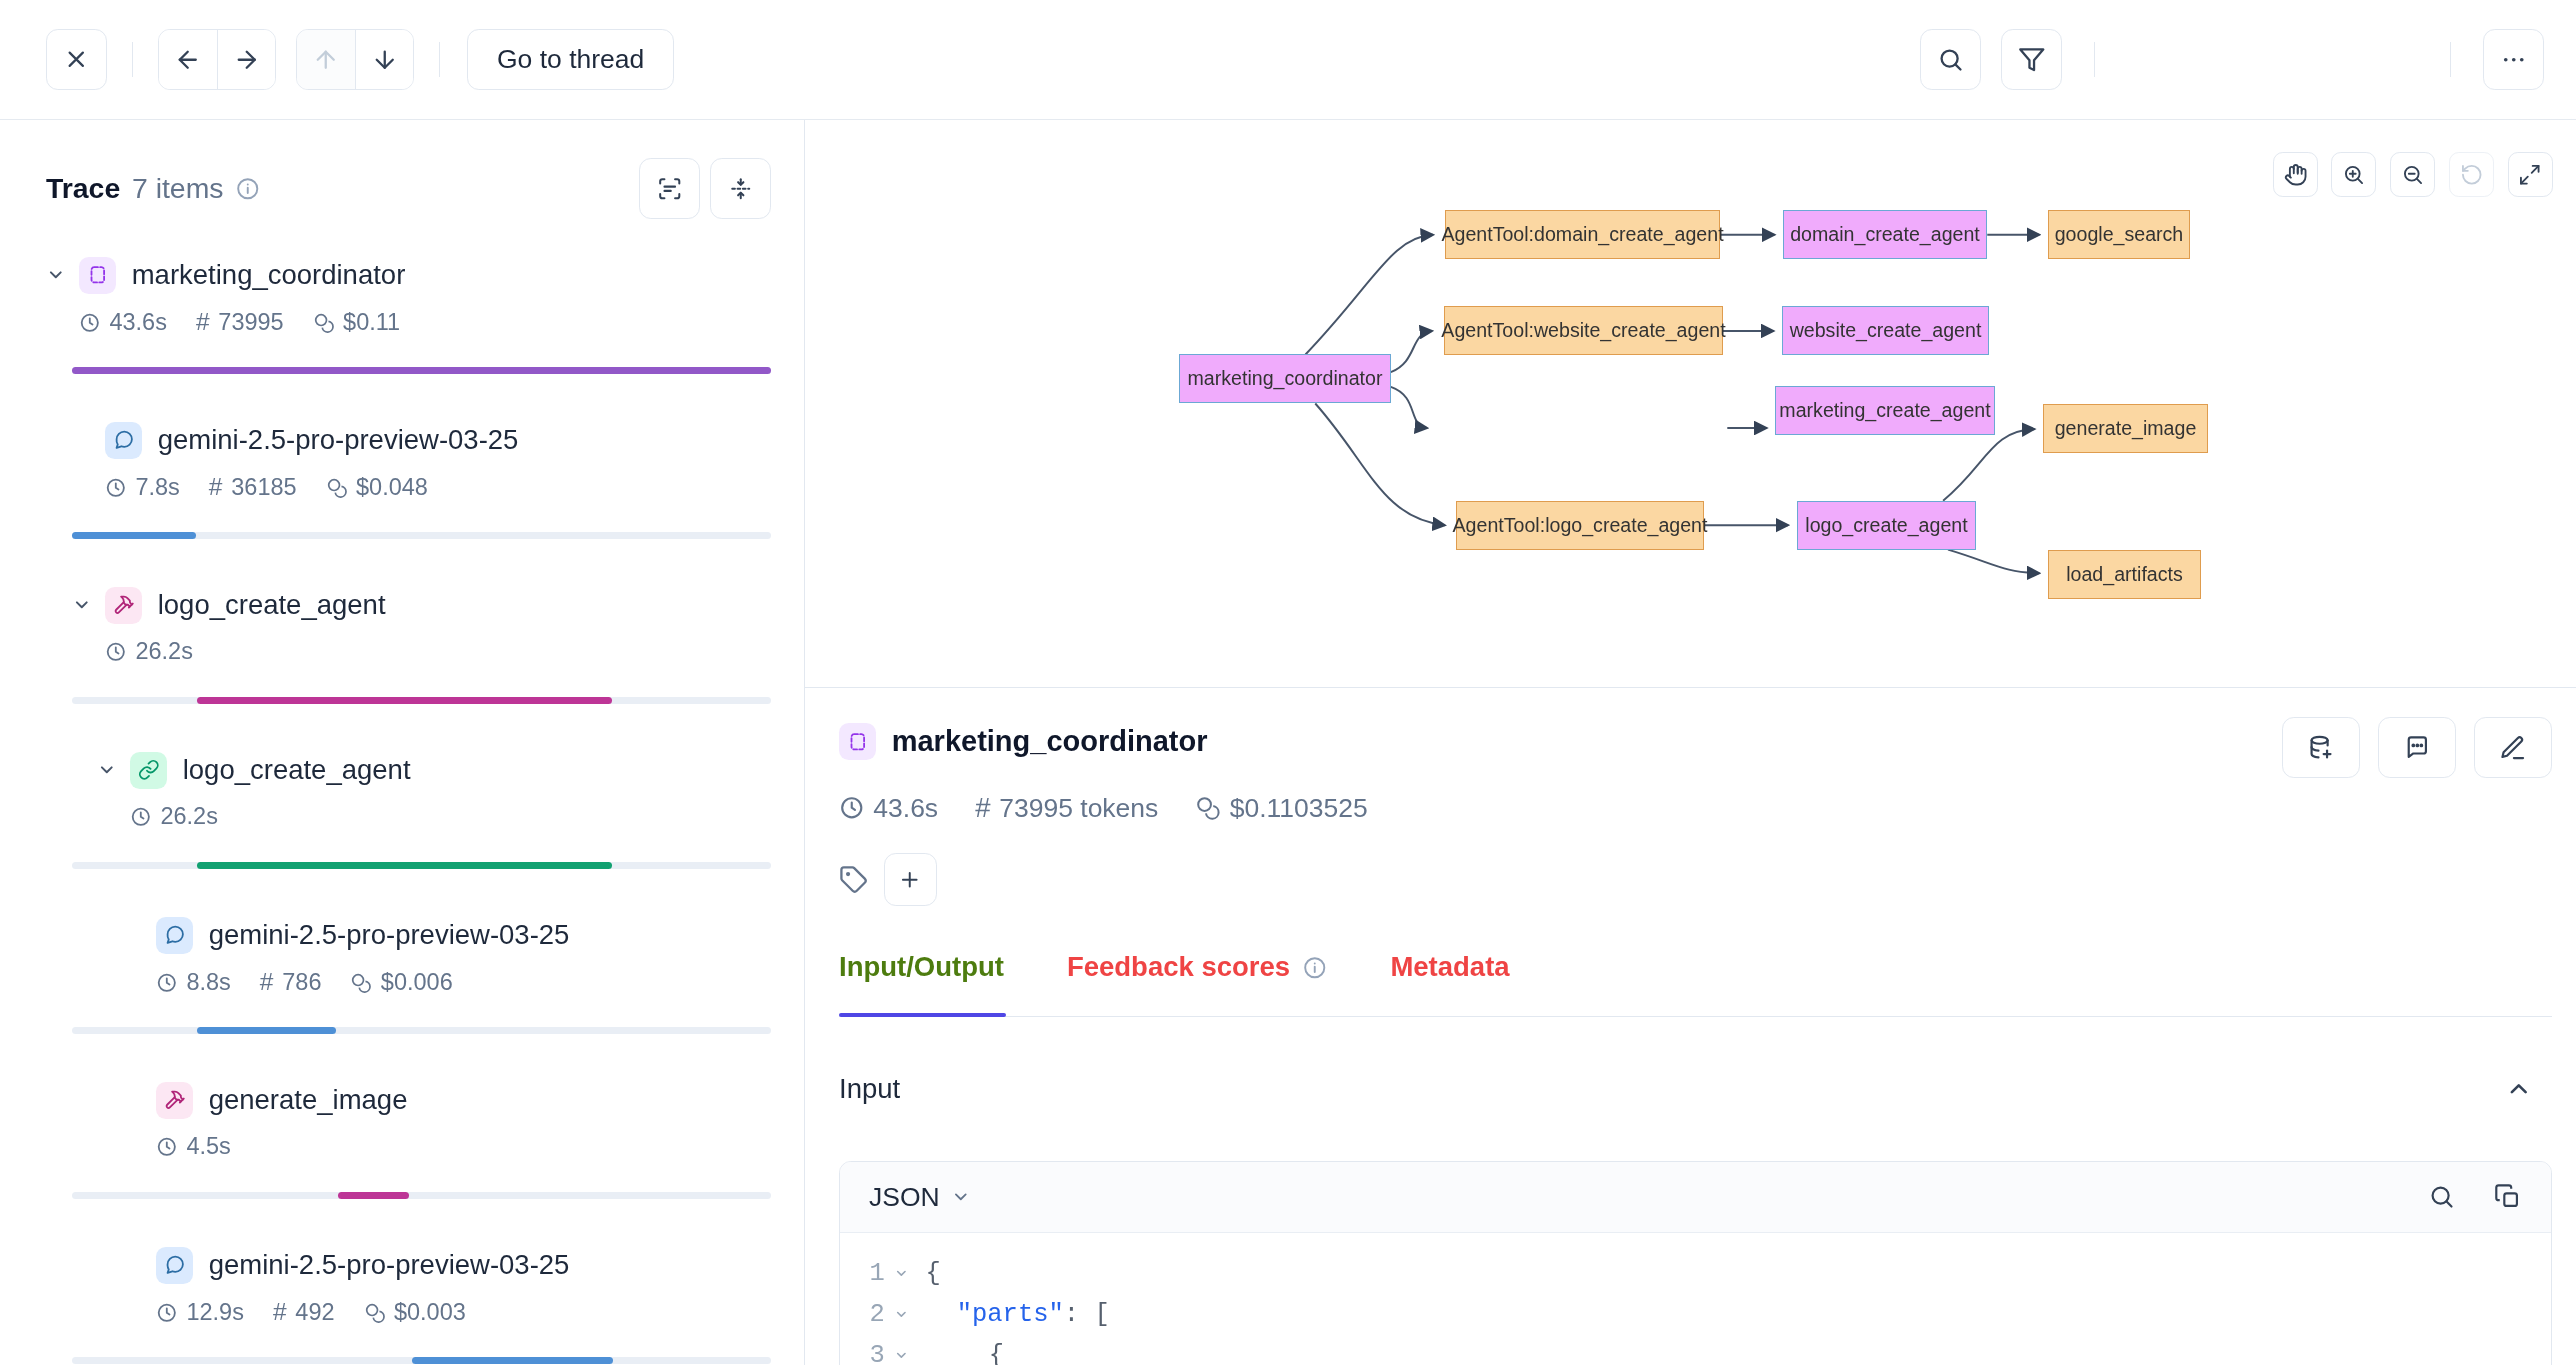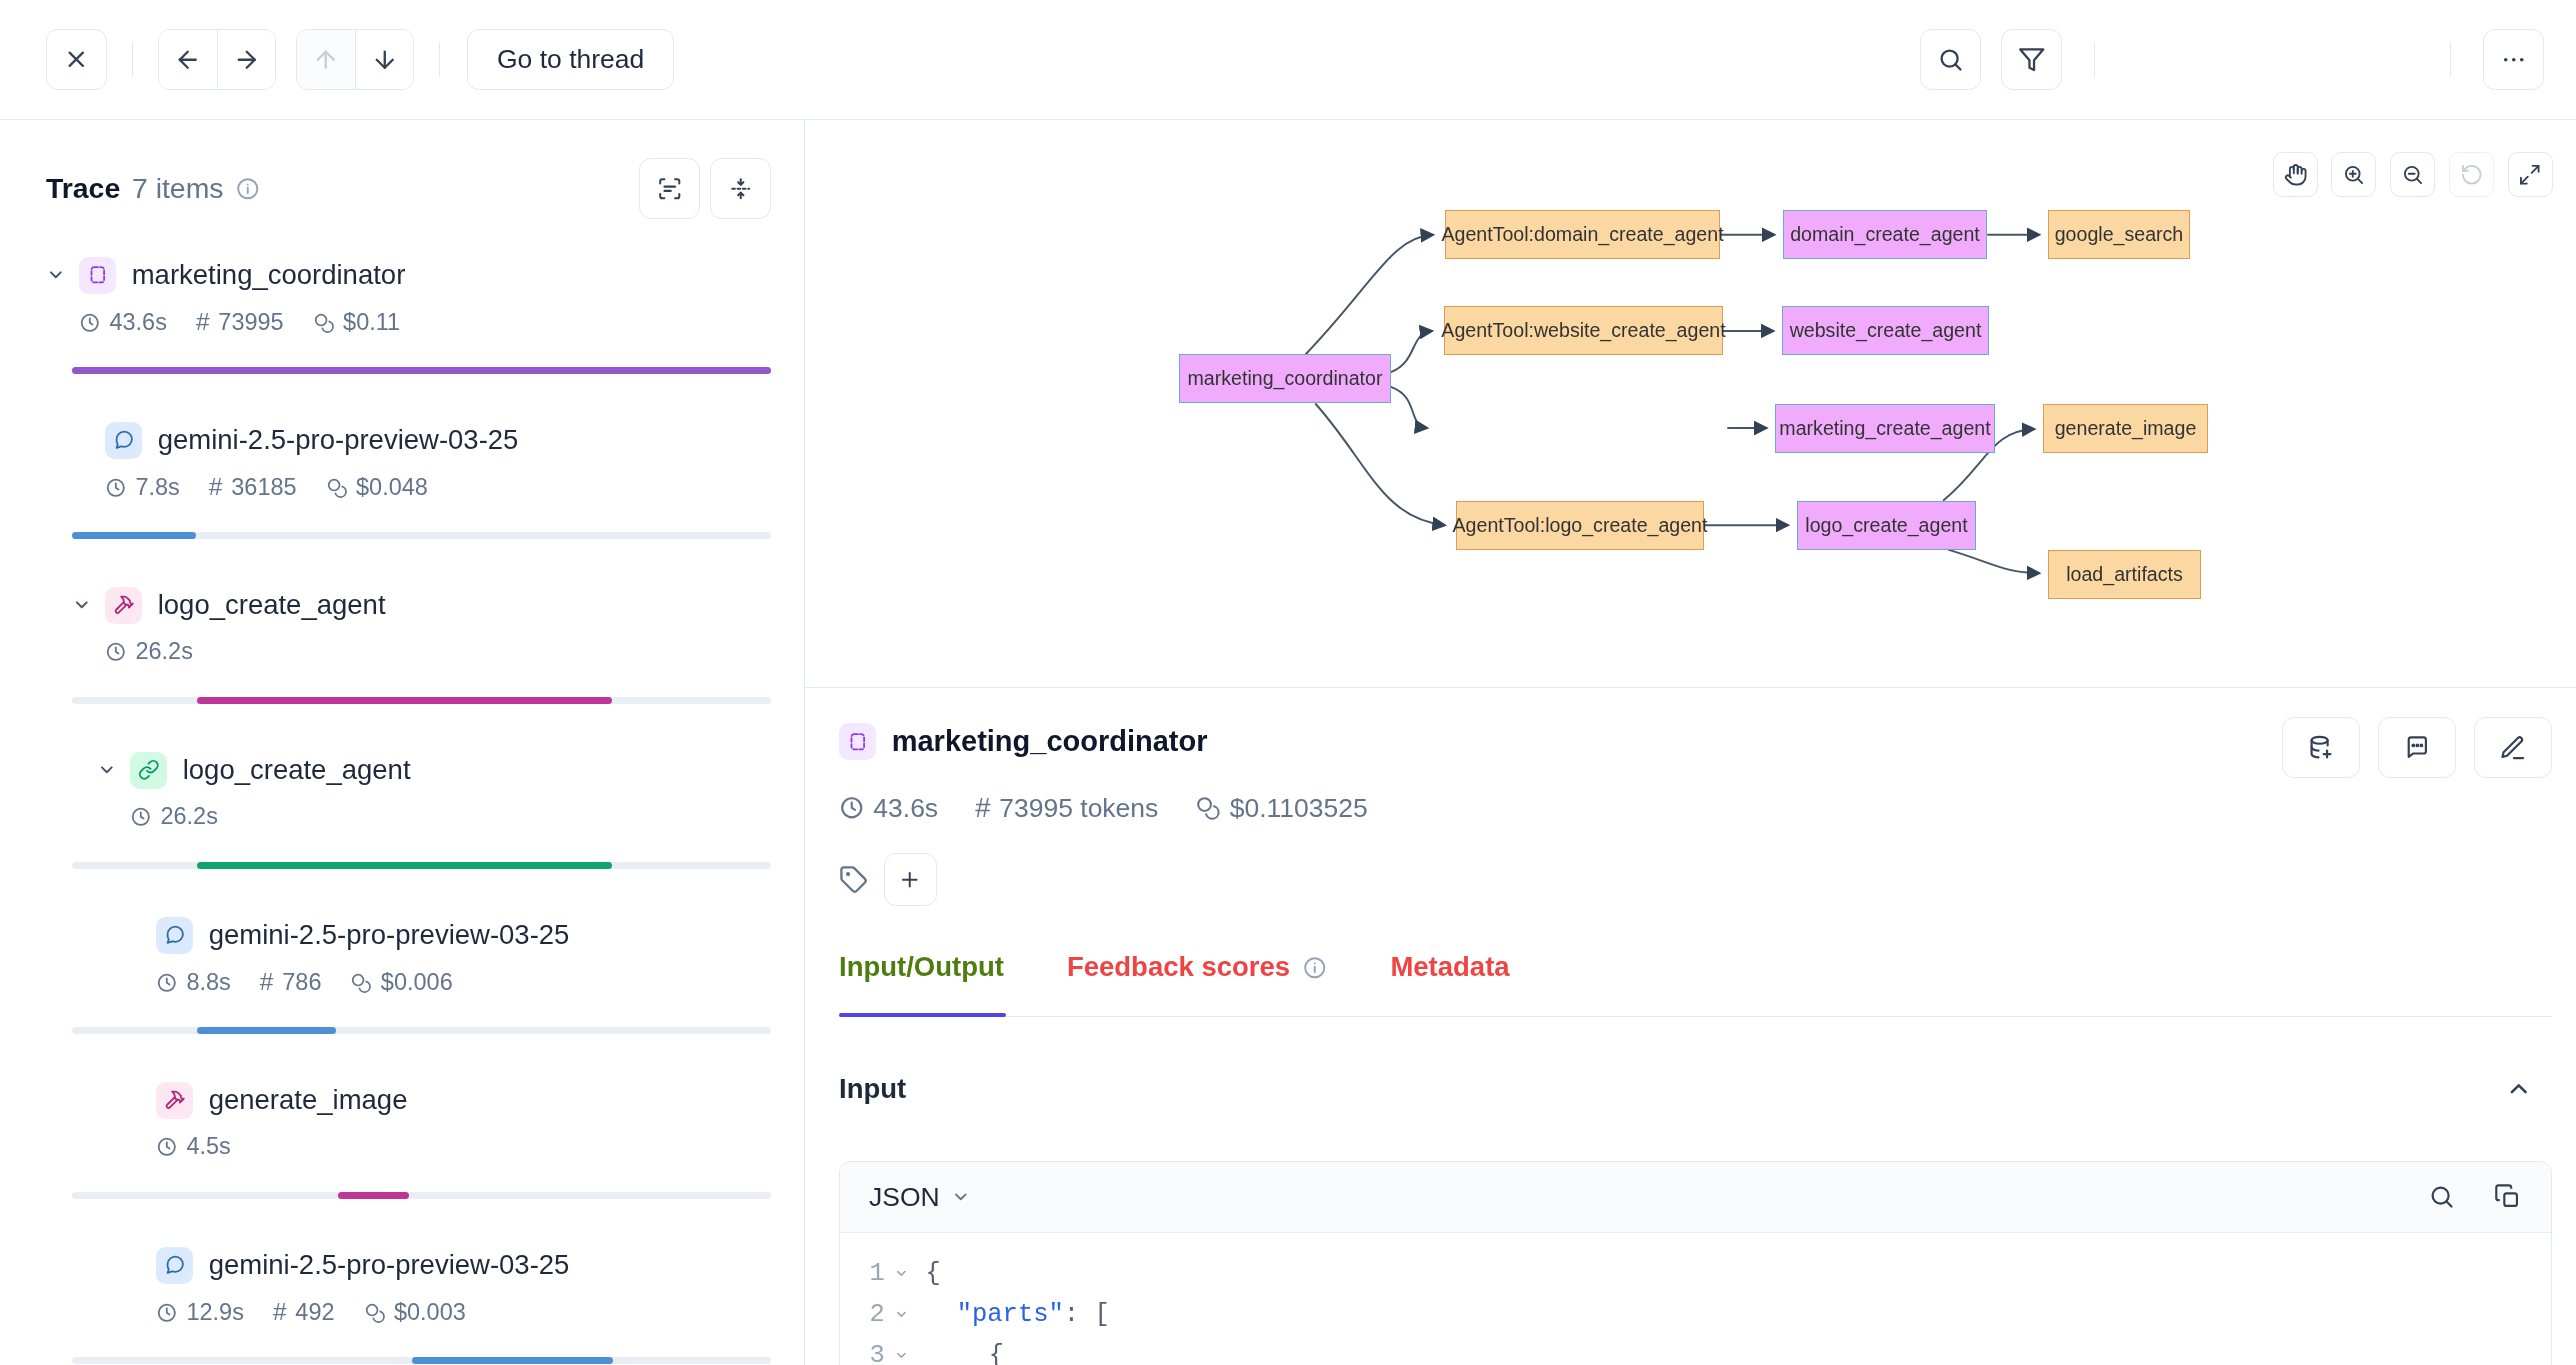--- a/index.html
+++ b/index.html
@@ -94,21 +94,21 @@
   .tabs { position:absolute; left:34px; right:24.5px; top:247px; height:82px; display:flex; gap:63px;
     border-bottom:1px solid #e2e8f0; }
   .tab { display:flex; align-items:flex-start; gap:11.8px; font-size:27.5px; font-weight:600; color:#ef4444;
     padding-top:15.7px; position:relative; cursor:pointer; }
   .tab.active { color:#4d7c0f; }
   .tab.active::after { content:""; position:absolute; left:0; right:-2px; bottom:-1px; height:3.9px;
     background:#4f46e5; border-radius:2.9px; }
   .tab .info-ic { margin-left:0; margin-top:3.9px; }
 
   .input-row { position:absolute; left:34px; right:44px; top:385px; display:flex; align-items:center;
-    justify-content:space-between;font-weight:bold; }
+    justify-content:space-between; }
   .input-title { font-size:27.5px; color:#1e293b; }
   .collapse-ic { color:#334155; display:flex; cursor:pointer; }
 
   .json-card { position:absolute; left:34px; right:24.5px; top:473px; height:392px;
     border:1px solid #e2e8f0; border-radius:11.8px; overflow:hidden; background:#fff; }
   .json-head { height:71px; background:#fafbfd; border-bottom:1px solid #e9eef4; display:flex;
     align-items:center; padding:0 29px; }
   .json-fmt { display:flex; align-items:center; gap:11.8px; font-size:26.5px; font-weight:400;
     color:#1e293b; cursor:pointer; }
   .json-fmt .chev { color:#64748b; display:flex; }
@@ -520,21 +520,21 @@
       <path d="M 1165 437 C 1212 451, 1220 460, 1258 461" marker-end="url(#arr)"></path>
     </g>
   </svg>
 
   <div class="gnode blue" style="left:374px;top:233px;width:212px">marketing_coordinator</div>
   <div class="gnode orange" style="left:640px;top:89px;width:275px">AgentTool:domain_create_agent</div>
   <div class="gnode blue" style="left:978px;top:89px;width:204px">domain_create_agent</div>
   <div class="gnode orange" style="left:1243px;top:89px;width:142px">google_search</div>
   <div class="gnode orange" style="left:639px;top:185px;width:279px">AgentTool:website_create_agent</div>
   <div class="gnode blue" style="left:977px;top:185px;width:207px">website_create_agent</div>
-  <div class="gnode blue" style="left:970px;top:283px;width:220px">marketing_create_agent</div>
+  <div class="gnode blue" style="left:970px;top:265px;width:220px">marketing_create_agent</div>
   <div class="gnode orange" style="left:1238px;top:283px;width:165px">generate_image</div>
   <div class="gnode orange" style="left:651px;top:380px;width:248px">AgentTool:logo_create_agent</div>
   <div class="gnode blue" style="left:992px;top:380px;width:179px">logo_create_agent</div>
   <div class="gnode orange" style="left:1243px;top:429px;width:153px">load_artifacts</div>
 </section>
 
 <section class="details">
   <div class="dt-head">
     <span class="chip purple">
       <svg width="21.6" height="21.6" viewBox="0 0 24 24" fill="none" stroke="currentColor" stroke-width="2" stroke-linecap="round">

